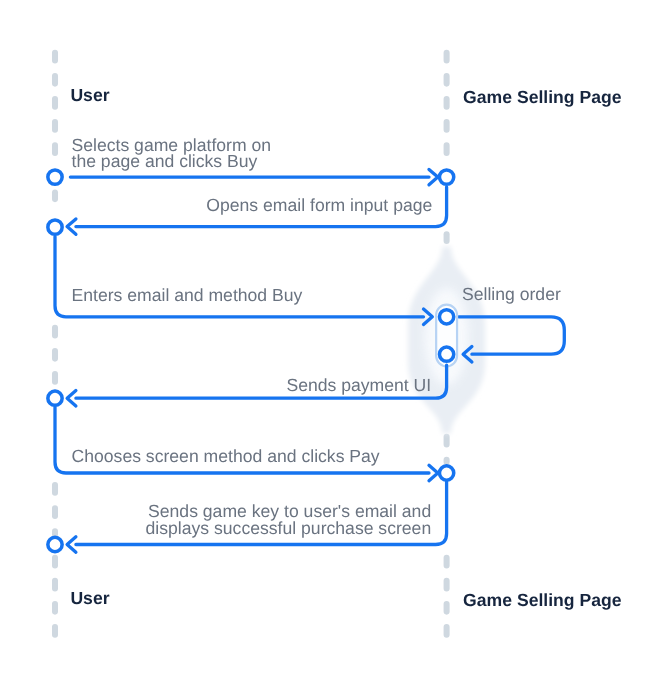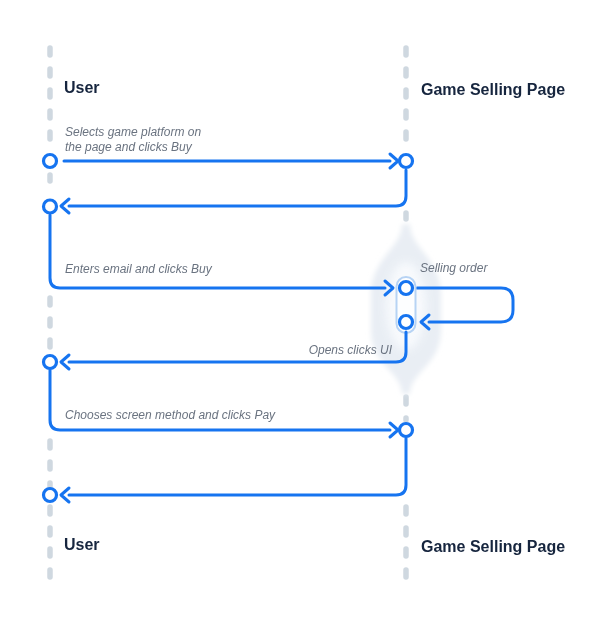--- a/index.html
+++ b/index.html
@@ -18,21 +18,21 @@
     background:var(--bg);
     font-family:"Liberation Sans", sans-serif;
     overflow:hidden;
   }
   svg{position:absolute;left:0;top:0;}
   .ll{stroke:var(--lifeline);stroke-width:5.5;stroke-linecap:round;stroke-dasharray:7 14;fill:none;}
   .ar{stroke:var(--arrow);stroke-width:3;fill:none;stroke-linecap:round;stroke-linejoin:round;}
   .nd{fill:#ffffff;stroke:var(--arrow);stroke-width:3.2;}
   .glow{fill:var(--glow);}
   .capsule{fill:#fdfeff;stroke:var(--capsule);stroke-width:2;}
-  .txt{position:absolute;color:var(--label);font-size:12px;line-height:15px;white-space:pre-line;font-style:italic;}
+  .txt{position:absolute;color:var(--label);font-size:16px;line-height:15px;white-space:pre-line;}
   .txt.right{text-align:right;}
   .title{position:absolute;color:var(--title);font-size:16px;font-weight:700;white-space:nowrap;}
 </style>
 </head>
 <body>
 
 <div class="stage">
 
   <svg width="600" height="635" viewBox="0 0 600 635">
     <defs>
@@ -112,18 +112,21 @@
     </g>
   </svg>
 
   <div class="title" style="left:64px;top:79px">User</div>
   <div class="title" style="left:421px;top:81px">Game Selling Page</div>
   <div class="title" style="left:64px;top:536px">User</div>
   <div class="title" style="left:421px;top:538px">Game Selling Page</div>
 
   <div class="txt" style="left:65px;top:125px">Selects game platform on
 the page and clicks Buy</div>
-  <div class="txt" style="left:65px;top:262px">Enters email and clicks Buy</div>
+  <div class="txt right" style="right:207px;top:180px">Opens email form input page</div>
+  <div class="txt" style="left:65px;top:262px">Enters email and method Buy</div>
   <div class="txt" style="left:420px;top:261px">Selling order</div>
-  <div class="txt right" style="right:208px;top:343px">Opens clicks UI</div>
+  <div class="txt right" style="right:208px;top:343px">Sends payment UI</div>
   <div class="txt" style="left:65px;top:408px">Chooses screen method and clicks Pay</div>
+  <div class="txt right" style="right:208px;top:458px">Sends game key to user's email and
+displays successful purchase screen</div>
 
 </div>
 
 </body></html>

